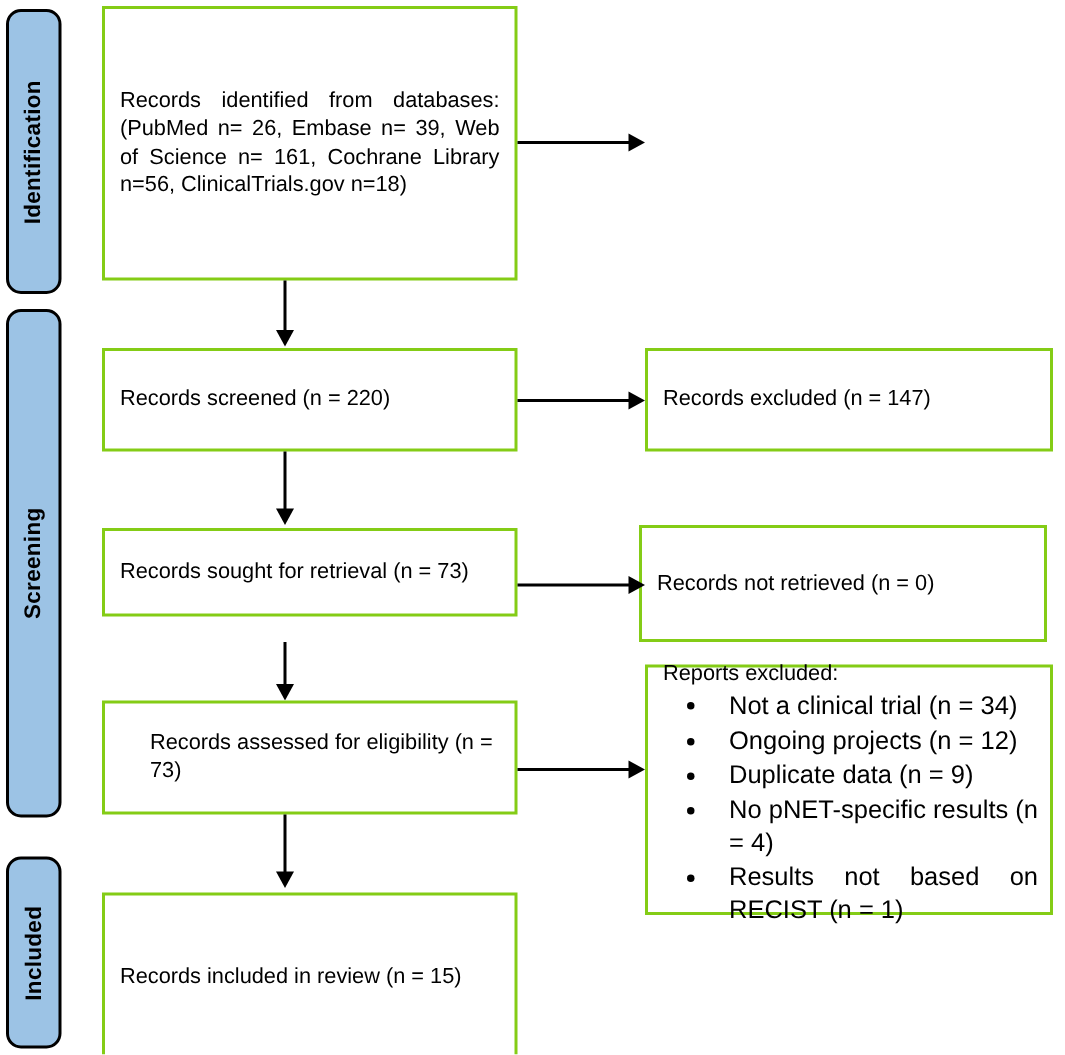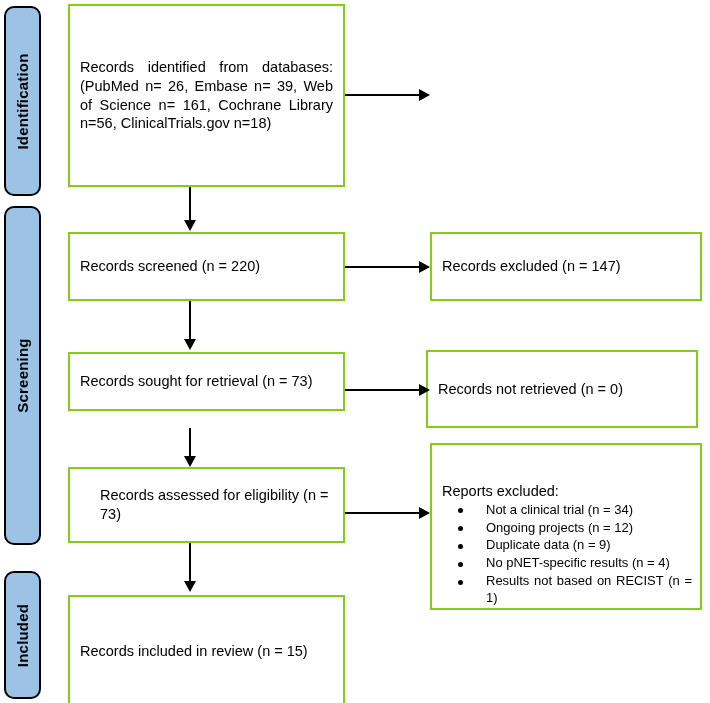--- a/index.html
+++ b/index.html
@@ -56,39 +56,39 @@
     width: 100%;
     box-sizing: border-box;
   }
   .justified .box-text {
     text-align: justify;
     text-align-last: left;
   }
 
   
   .flow-box.list-box {
-    align-items: flex-end;
+    align-items: center;
   }
   .list-box .box-text {
     padding: 6px 8px 0 10px;
   }
   .excl-title {
     font-size: 14.5px;
     line-height: 1.30;
     margin: 0 0 1px 0;
   }
   ul.excl-list {
     list-style: none;
     margin: 0;
     padding: 0;
   }
   ul.excl-list li {
     position: relative;
     padding-left: 44px;
-    font-size: 13px;
+    font-size: 17px;
     line-height: 1.30;
     margin: 0 0 1px 0;
     text-align: justify;
     text-align-last: left;
   }
   ul.excl-list li .bullet-dot {
     position: absolute;
     left: 16px;
     top: 0.52em;
     width: 5px;

